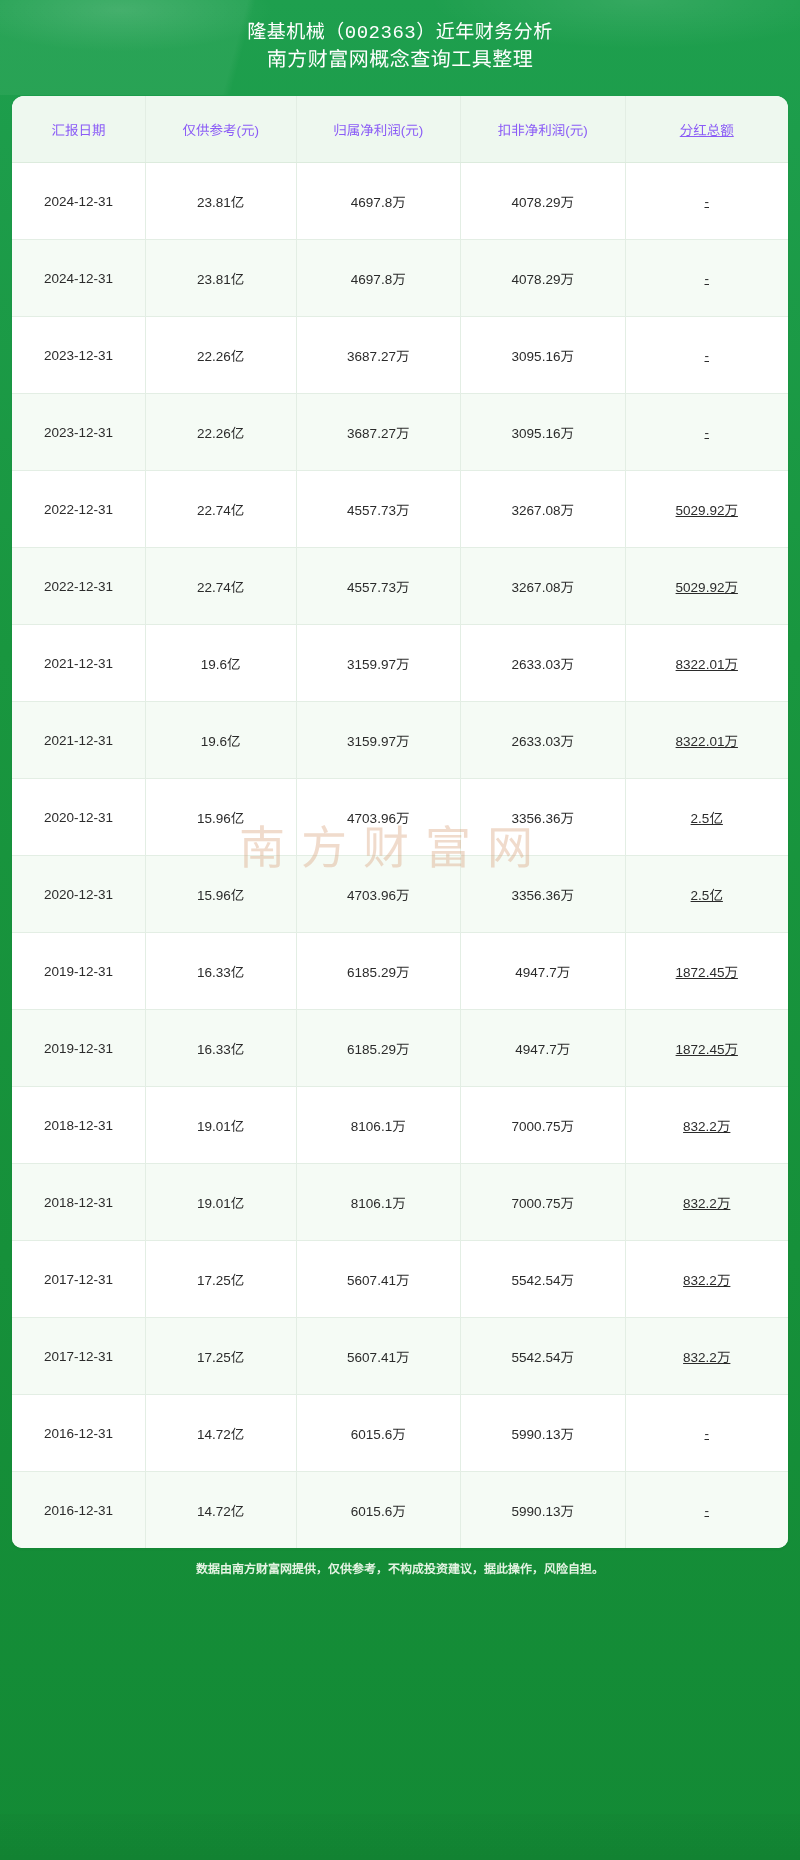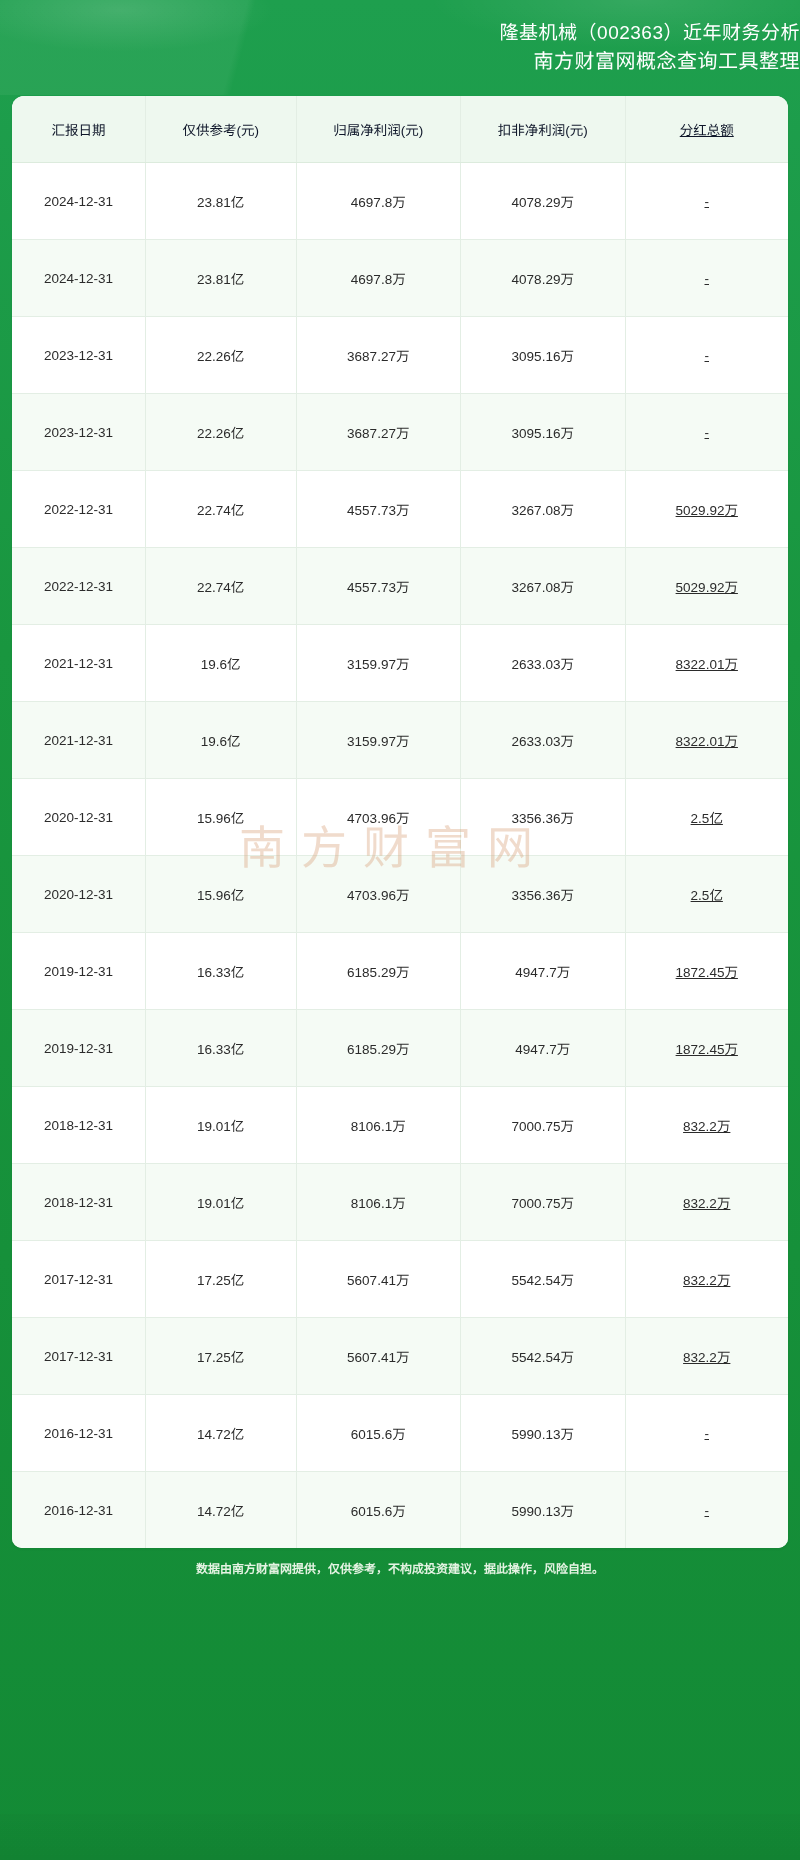--- a/index.html
+++ b/index.html
@@ -38,21 +38,22 @@
     left: 0; right: 0; bottom: 0;
     height: 46px;
     background: linear-gradient(180deg, rgba(0,0,0,0.02), rgba(0,0,0,0.06));
     pointer-events: none;
   }
 
   .header {
     position: relative;
     z-index: 3;
     padding: 18px 0 12px 0;
-    text-align: right;
+    text-align: center;
+    font-family: Liberation Mono, monospace;
   }
   .header .title {
     color: #ffffff;
     font-size: 19px;
     line-height: 30px;
     letter-spacing: 0.5px;
     font-weight: 400;
   }
   .header .subtitle {
     color: #ffffff;
@@ -91,21 +92,21 @@
   }
   table.fin th:last-child,
   table.fin td:last-child {
     border-right: none;
     text-decoration: underline;
   }
   table.fin thead th {
     background: #eef8ef;
     height: 66px;
     font-size: 13.5px;
-    color: #0f172a;
+    color: #8b5cf6;
     border-bottom: 1px solid #dcebdd;
   }
   table.fin tbody tr:nth-child(even) td {
     background: #f5fbf5;
   }
   table.fin tbody tr:nth-child(odd) td {
     background: #ffffff;
   }
   table.fin tbody tr:last-child td {
     border-bottom: none;

